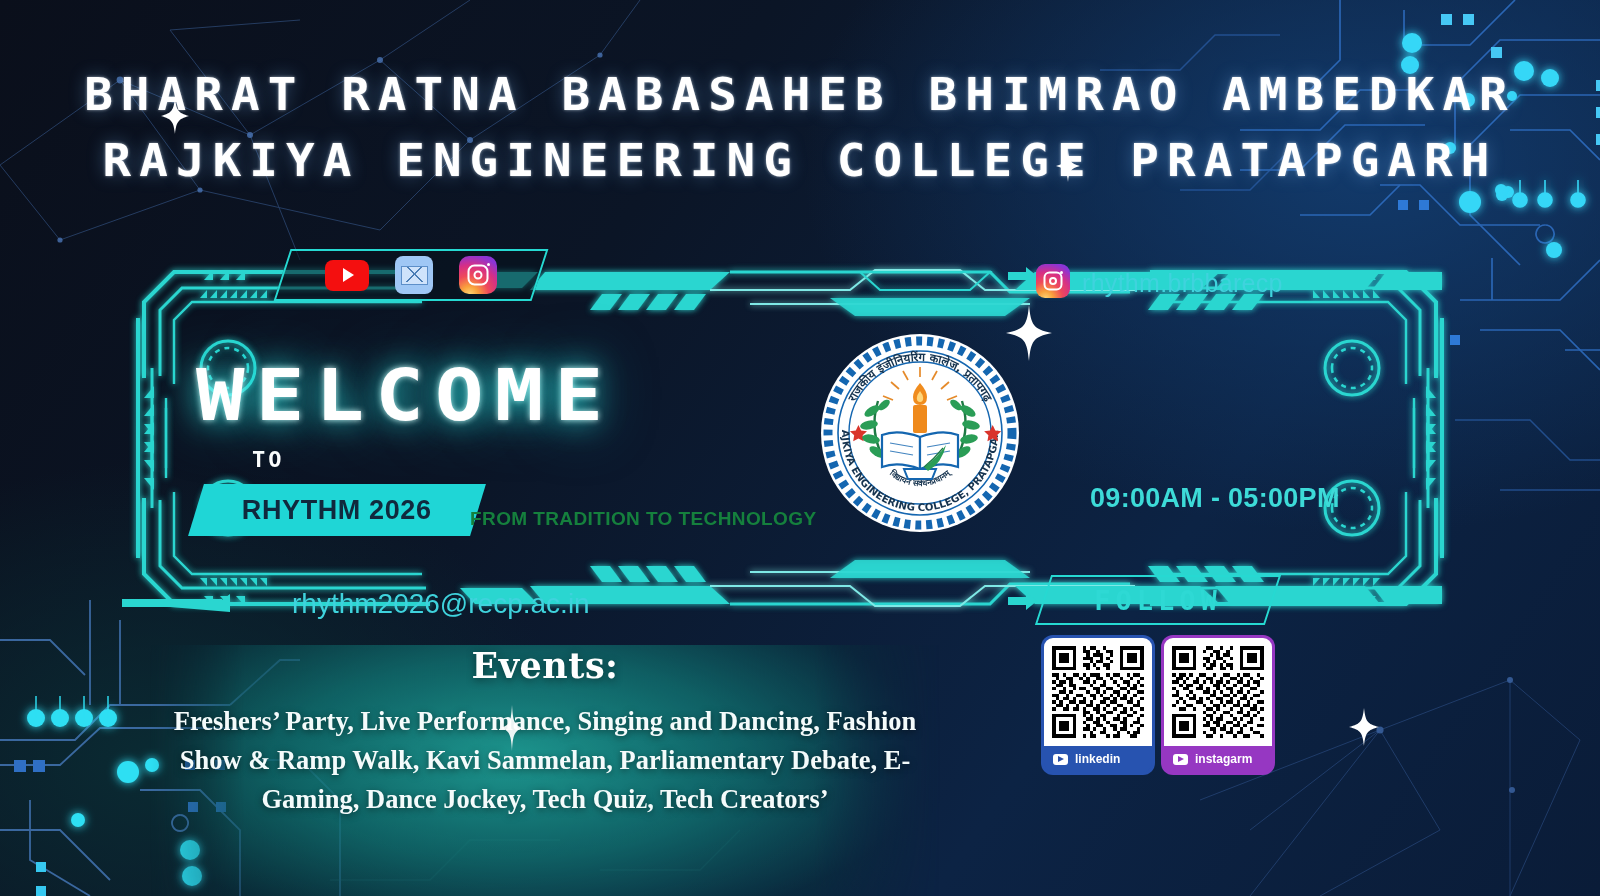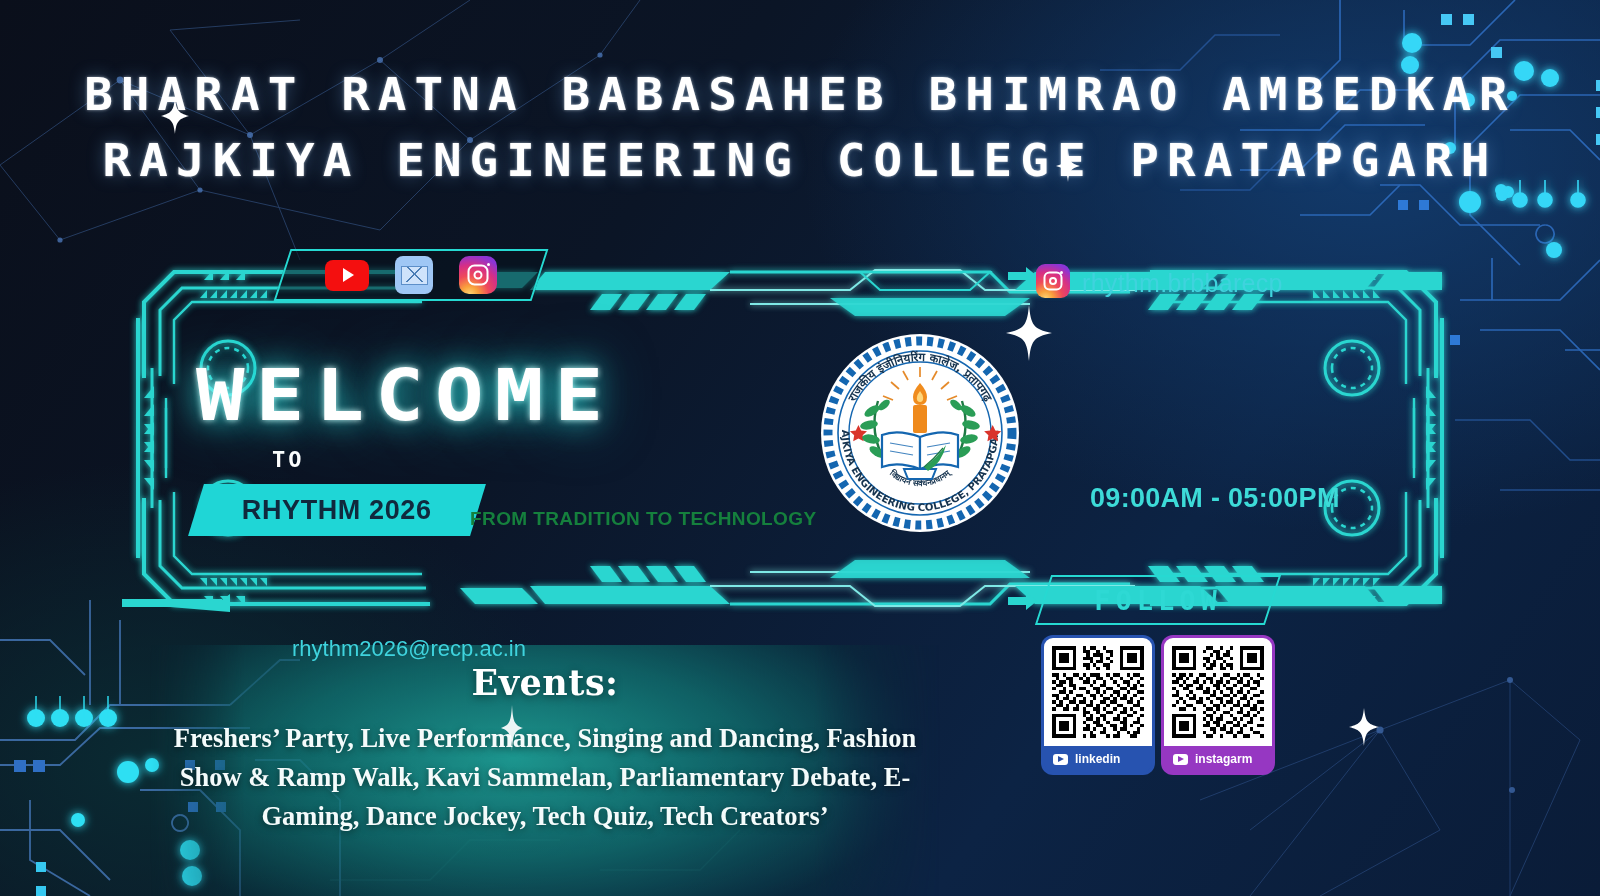--- a/index.html
+++ b/index.html
@@ -65,32 +65,32 @@
 
   
   #welcome-group { position:absolute; left:196px; top:355px; z-index:45; }
   #welcome-word {
     font-family:"DejaVu Sans Mono", monospace; font-weight:700;
     font-size:72px; letter-spacing:10px; color:#ffffff; line-height:80px;
     text-shadow:0 0 28px rgba(45,235,230,.85), 0 0 55px rgba(40,200,210,.55), 0 0 6px #fff;
     transform:scaleX(1.12); transform-origin:left center;
   }
   #welcome-to { font-family:"DejaVu Sans Mono", monospace; font-weight:700; color:#fff;
-    font-size:22px; letter-spacing:3px; margin-top:12px; margin-left:76px; }
+    font-size:22px; letter-spacing:3px; margin-top:12px; margin-left:56px; }
   #rhythm-chip {
     margin-top:12px; margin-left:0px; width:282px; height:52px;
     background:#1fd6d6; transform:skewX(-17deg);
     display:flex; align-items:center; justify-content:center;
   }
   #rhythm-chip span { transform:skewX(17deg); color:#10293d; font-weight:700; font-size:27px; letter-spacing:.6px; }
   #tagline { position:absolute; left:470px; top:508px; color:#15803d;
     font-size:19px; font-weight:600; letter-spacing:.4px; z-index:45; }
 
   
-  #email-line { position:absolute; left:292px; top:588px; color:#3fd3dd; font-size:22px; z-index:45;margin-top:48px; }
+  #email-line { position:absolute; left:292px; top:588px; color:#3fd3dd; font-size:28px; z-index:45; }
 
   
   #college-seal { position:absolute; left:820px; top:333px; width:200px; height:200px; z-index:46; }
   #college-seal svg { width:100%; height:100%; }
 
   
   #date-time { position:absolute; left:1090px; top:480px; z-index:45; }
   #date-time div { color:#3ddbd8; font-weight:700; font-size:27px; line-height:36px; letter-spacing:.3px; }
 
   
@@ -114,21 +114,21 @@
   #qr-instagram .qr-foot .yt-mini::after { border-left-color:#9637c2; }
 
   
   #events-panel { position:absolute; left:150px; top:645px; width:790px; height:251px; z-index:30;
     background:radial-gradient(ellipse 560px 240px at 46% 45%, rgba(30,160,150,.92) 0%, rgba(16,110,110,.82) 42%, rgba(8,50,62,.55) 75%, rgba(8,26,40,.18) 100%);
     -webkit-mask-image:linear-gradient(to right, transparent 0%, #000 12%, #000 84%, transparent 100%);
     mask-image:linear-gradient(to right, transparent 0%, #000 12%, #000 84%, transparent 100%);
   }
   #events-content { position:absolute; left:150px; top:645px; width:790px; z-index:38; text-align:center; }
   #events-heading { font-family:"DejaVu Serif", serif; font-weight:700; color:#fff;
-    font-size:35px; margin-top:17px; letter-spacing:.5px; text-shadow:0 2px 8px rgba(0,0,0,.45); }
+    font-size:35px; letter-spacing:.5px; text-shadow:0 2px 8px rgba(0,0,0,.45); }
   #events-list { font-family:"Liberation Serif", serif; font-weight:700; color:#f4fbfb;
     font-size:26.5px; line-height:39px; margin-top:16px; padding:0 14px;
     text-shadow:0 2px 7px rgba(0,0,0,.5); }
 
   
   .sparkle { position:absolute; z-index:48; }
   .sparkle svg { display:block; }
 </style>
 </head>
 <body>

